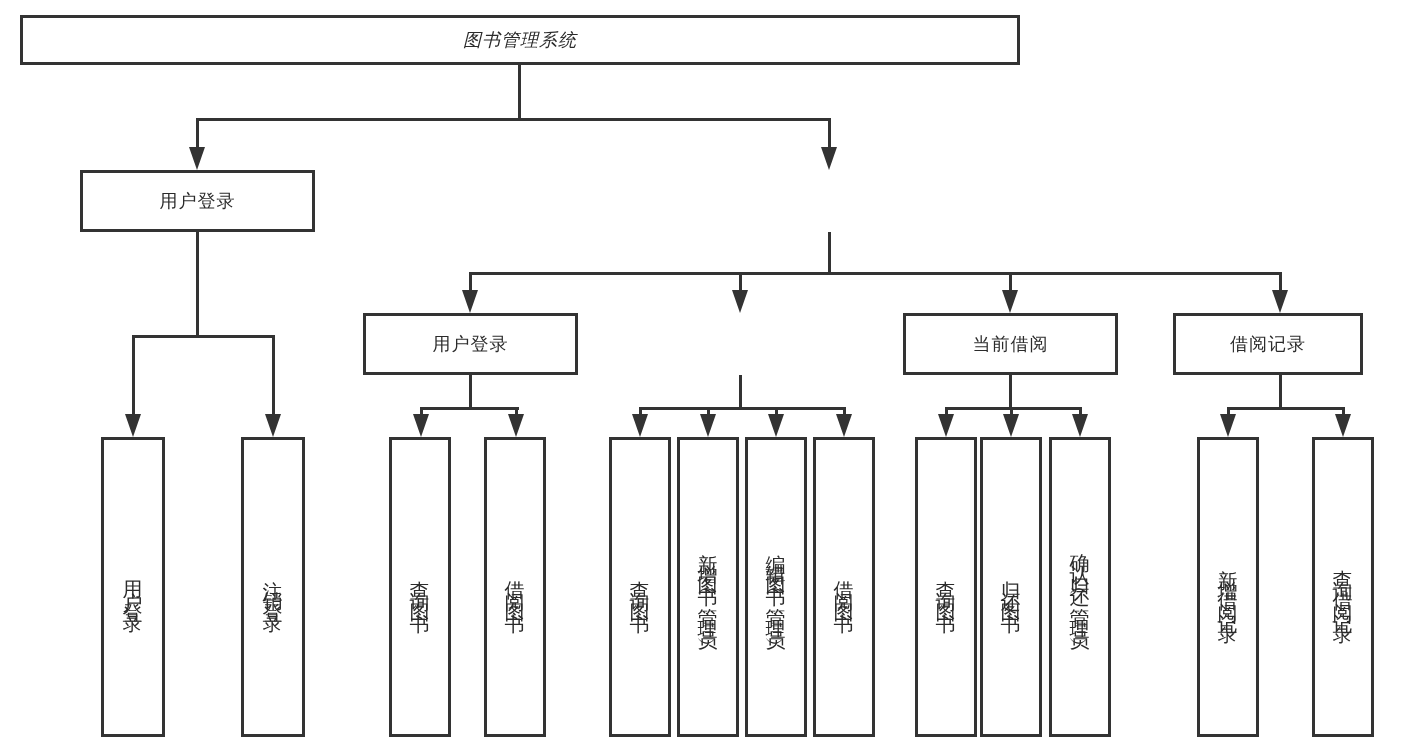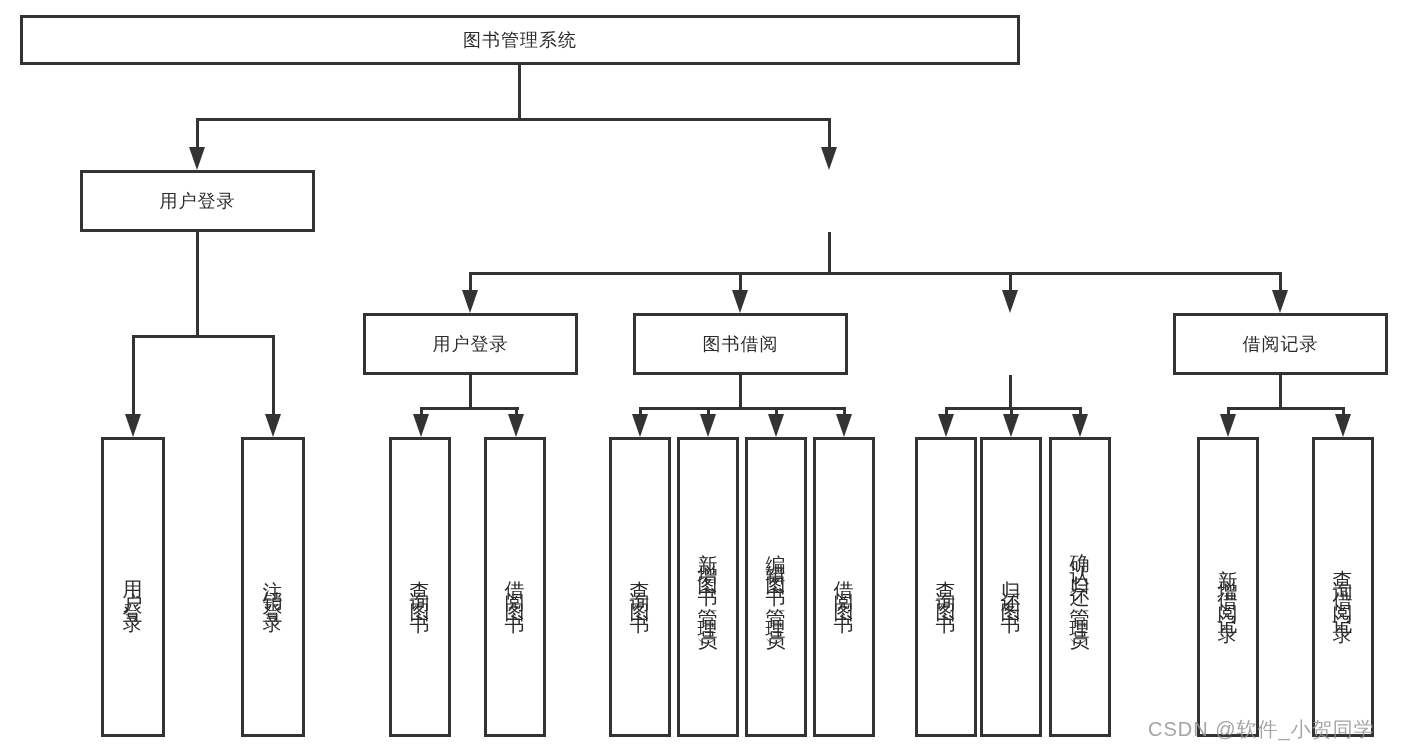--- a/index.html
+++ b/index.html
@@ -49,21 +49,21 @@
     letter-spacing: 1px;
     z-index: 5;
     white-space: nowrap;
   }
 </style>
 </head>
 <body>
 
 <div id="canvas">
 
-  <div class="box hbox" style="left:20px; top:15px; width:1000px; height:50px;">
+  <div class="box hbox" style="left:20px; top:15px; width:1000px; height:50px;font-style:italic;">
     <span>图书管理系统</span>
   </div>
 
   <div class="vline" style="left:518px; top:65px; height:55px;"></div>
   <div class="hline" style="left:196px; top:118px; width:635px;"></div>
   <div class="vline" style="left:196px; top:118px; height:32px;"></div>
   <div class="arrow" style="left:189px; top:147px;"></div>
   <div class="vline" style="left:828px; top:118px; height:32px;"></div>
   <div class="arrow" style="left:821px; top:147px;"></div>
 
@@ -85,24 +85,24 @@
   <div class="vline" style="left:739px; top:272px; height:22px;"></div>
   <div class="arrow" style="left:732px; top:290px;"></div>
   <div class="vline" style="left:1009px; top:272px; height:22px;"></div>
   <div class="arrow" style="left:1002px; top:290px;"></div>
   <div class="vline" style="left:1279px; top:272px; height:22px;"></div>
   <div class="arrow" style="left:1272px; top:290px;"></div>
 
   <div class="box hbox" style="left:363px; top:313px; width:215px; height:62px;">
     <span>用户登录</span>
   </div>
-  <div class="box hbox" style="left:633px; top:313px; width:215px; height:62px;">
-    <span>图书借阅</span>
+  <div class="box hbox" style="left:903px; top:313px; width:215px; height:62px;">
+    <span>当前借阅</span>
   </div>
-  <div class="box hbox" style="left:1173px; top:313px; width:215px; height:62px;">
+  <div class="box hbox" style="left:1173px; top:313px; width:190px; height:62px;">
     <span>借阅记录</span>
   </div>
 
   <div class="vline" style="left:469px; top:375px; height:35px;"></div>
   <div class="hline" style="left:420px; top:407px; width:99px;"></div>
   <div class="vline" style="left:420px; top:407px; height:10px;"></div>
   <div class="arrow" style="left:413px; top:414px;"></div>
   <div class="vline" style="left:515px; top:407px; height:10px;"></div>
   <div class="arrow" style="left:508px; top:414px;"></div>
 
@@ -170,15 +170,14 @@
     <span class="vtext">确认归还（管理员）</span>
   </div>
 
   <div class="box vbox" style="left:1197px; top:437px; width:62px; height:300px;">
     <span class="vtext">新增借阅记录</span>
   </div>
   <div class="box vbox" style="left:1312px; top:437px; width:62px; height:300px;">
     <span class="vtext">查询借阅记录</span>
   </div>
 
-  <div class="watermark">CSDN @软件_小贺同学</div>
 
 </div>
 
 </body></html>

